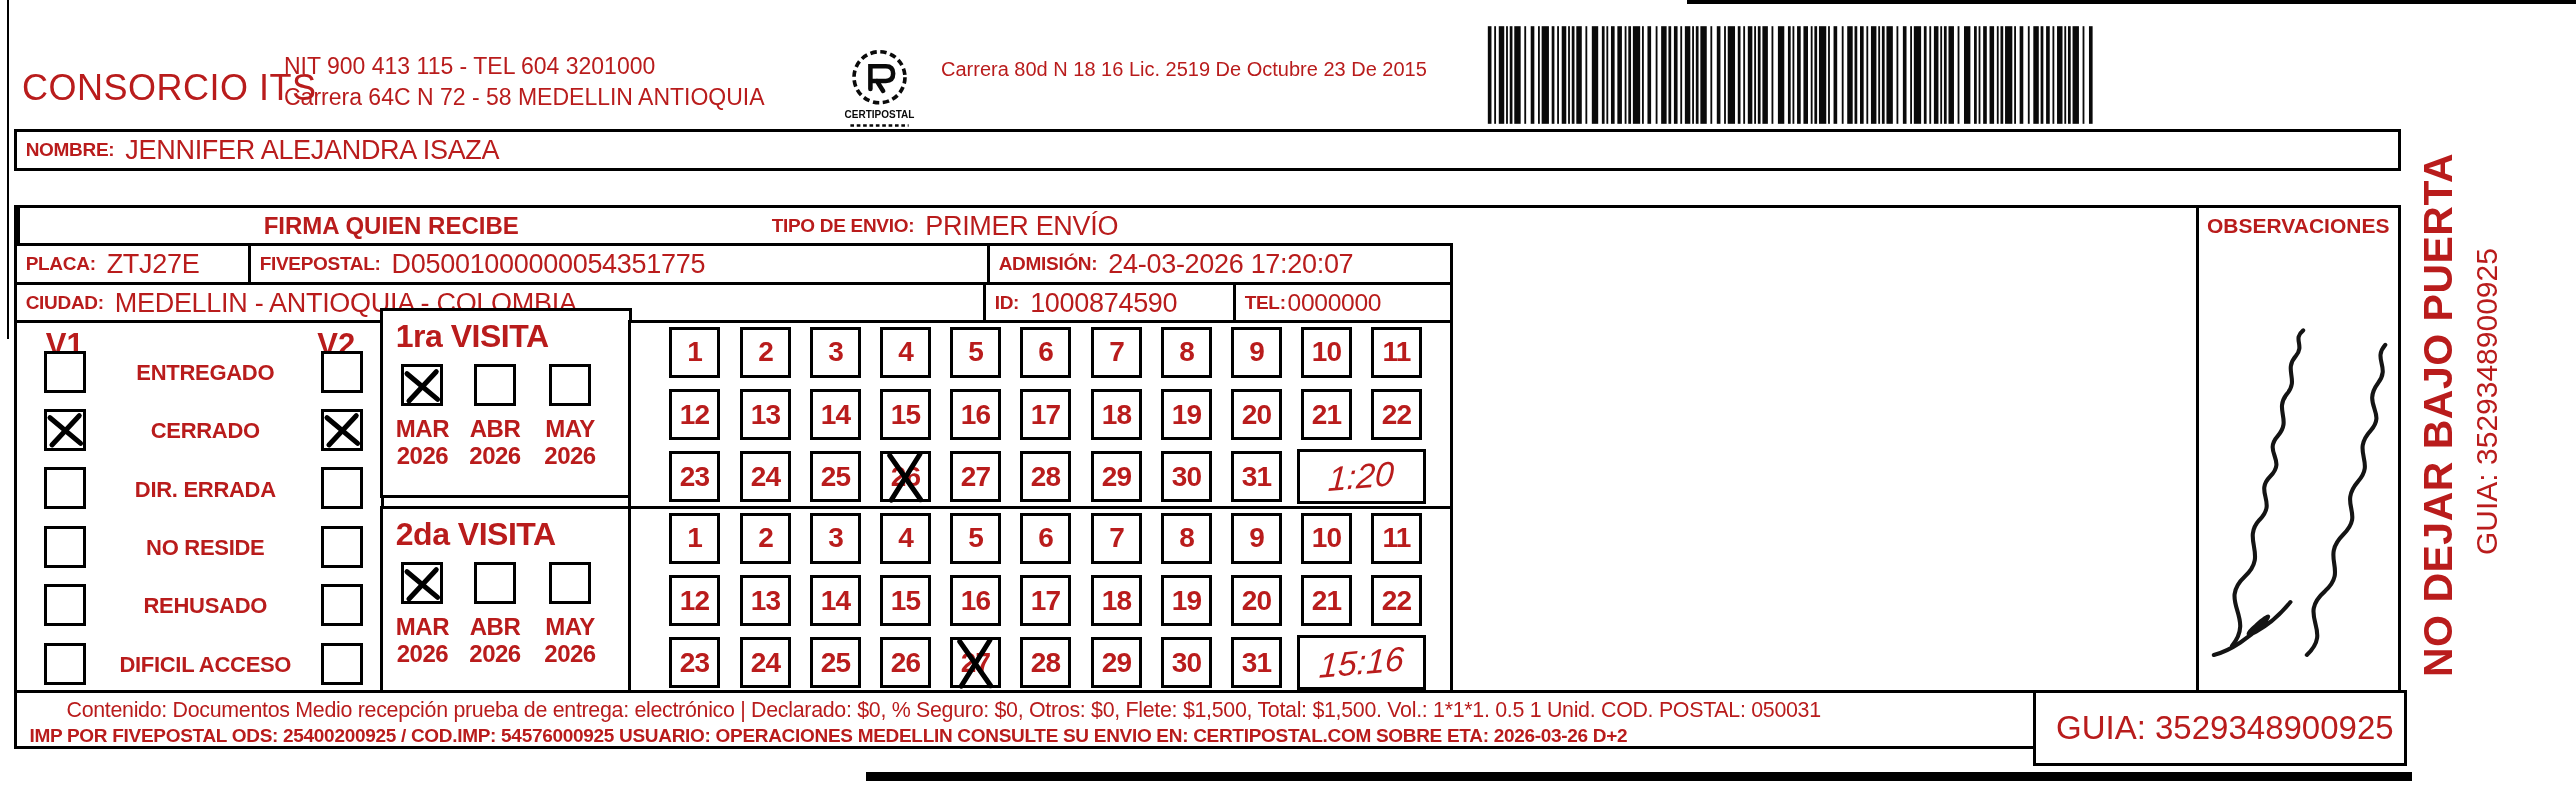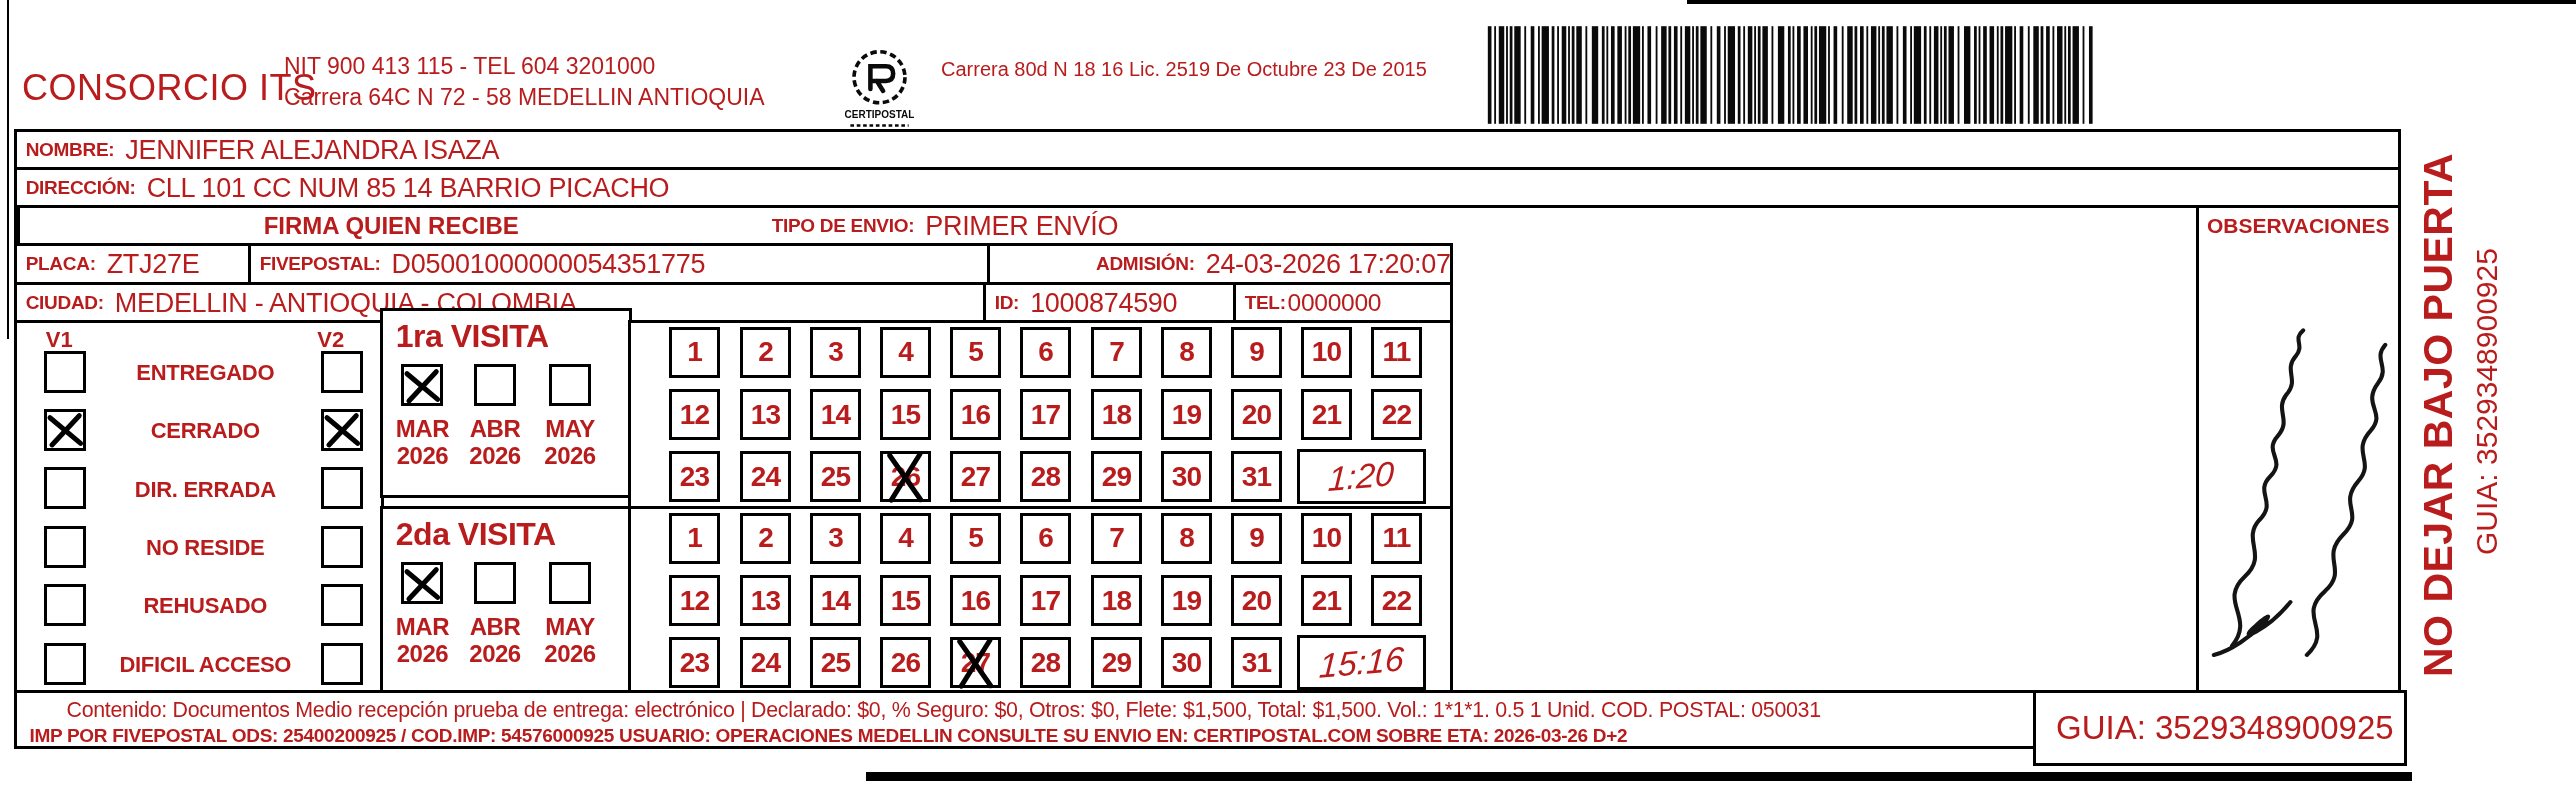--- a/index.html
+++ b/index.html
@@ -34,37 +34,37 @@
   #row-direccion{left:13.7px;top:167px;width:2387px;height:42px;}
   #row-tipo{left:13.7px;top:205px;width:2387px;height:42px;padding:0;}
   #row-placa{left:13.7px;top:243px;width:1440px;height:42px;padding:0;}
   #row-ciudad{left:13.7px;top:282px;width:1440px;height:42px;padding:0;}
 
   .cell-tipo{width:1433px;}
   .cell-firma{width:746px;font-size:24px;font-weight:bold;}
   .cell-obs{flex:1;font-size:21px;font-weight:bold;}
   .cell-placa{width:231px;}
   .cell-doc{width:739px;}
-  .cell-adm{flex:1;justify-content:flex-end;}
+  .cell-adm{flex:1;}
   .cell-ciudad{width:966px;}
   .cell-id{width:250px;}
   .cell-tel{flex:1;gap:1.8px;}
 
   
   #v-panel{left:13.7px;top:320px;width:370px;height:374px;border:3.6px solid #000;background:#fff;}
   #visit-box-0{left:380px;top:308px;width:252px;height:190px;border:3.6px solid #000;background:#fff;}
   #visit-box-1{left:380px;top:506px;width:252px;height:188px;border:3.6px solid #000;background:#fff;}
   #cal-0{left:628px;top:320px;width:825px;height:190px;border:3.6px solid #000;background:#fff;}
   #cal-1{left:628px;top:506px;width:825px;height:188px;border:3.6px solid #000;background:#fff;}
   #firma-area{left:1450px;top:243px;width:750px;height:450px;border-left:3.6px solid #000;background:#fff;}
   #obs-area{left:2196px;top:243px;width:205px;height:450px;border-left:3.6px solid #000;border-right:3.6px solid #000;background:#fff;}
 
   
   #status-rows{position:absolute;left:3.6px;top:3.6px;right:3.6px;bottom:3.6px;}
-  .vhead{position:absolute;font-size:22px;font-weight:bold;}
+  .vhead{position:absolute;font-size:31px;font-weight:bold;}
   #v1-head{left:25.5px;top:0px;}
   #v2-head{left:297px;top:0px;}
   .cb{position:absolute;width:42px;height:42px;border:3.6px solid #000;background:#fff;}
   .status-label{position:absolute;width:224px;text-align:center;font-size:22px;font-weight:bold;letter-spacing:-0.3px;}
   .xmark::before,.xmark::after{content:"";position:absolute;left:-12%;top:46%;width:124%;height:4.6px;
       background:#000;border-radius:2.7px;}
   .xmark::before{transform:rotate(40deg);}
   .xmark::after{transform:rotate(-47deg);}
 
   
@@ -222,26 +222,20 @@
       <rect x="654" y="0" width="2" height="107" fill="#0a0a0a"></rect>
       <rect x="661" y="0" width="4" height="107" fill="#0a0a0a"></rect>
     </svg>
 
   <div class="frow" id="row-nombre">
     <div class="fcell" style="width:100%">
       <span class="flabel">NOMBRE:</span>
       <span class="fvalue">JENNIFER ALEJANDRA ISAZA</span>
     </div>
   </div>
-  <div class="frow" id="row-direccion">
-    <div class="fcell" style="width:100%">
-      <span class="flabel">DIRECCIÓN:</span>
-      <span class="fvalue">CLL 101 CC NUM 85 14 BARRIO PICACHO</span>
-    </div>
-  </div>
 
   <div class="frow" id="row-tipo">
     <div class="fcell bl center cell-firma">FIRMA QUIEN RECIBE</div>
     <div class="fcell cell-tipo">
       <span class="flabel">TIPO DE ENVIO:</span>
       <span class="fvalue">PRIMER ENVÍO</span>
     </div>
     <div class="fcell bl center cell-obs">OBSERVACIONES</div>
   </div>
 

